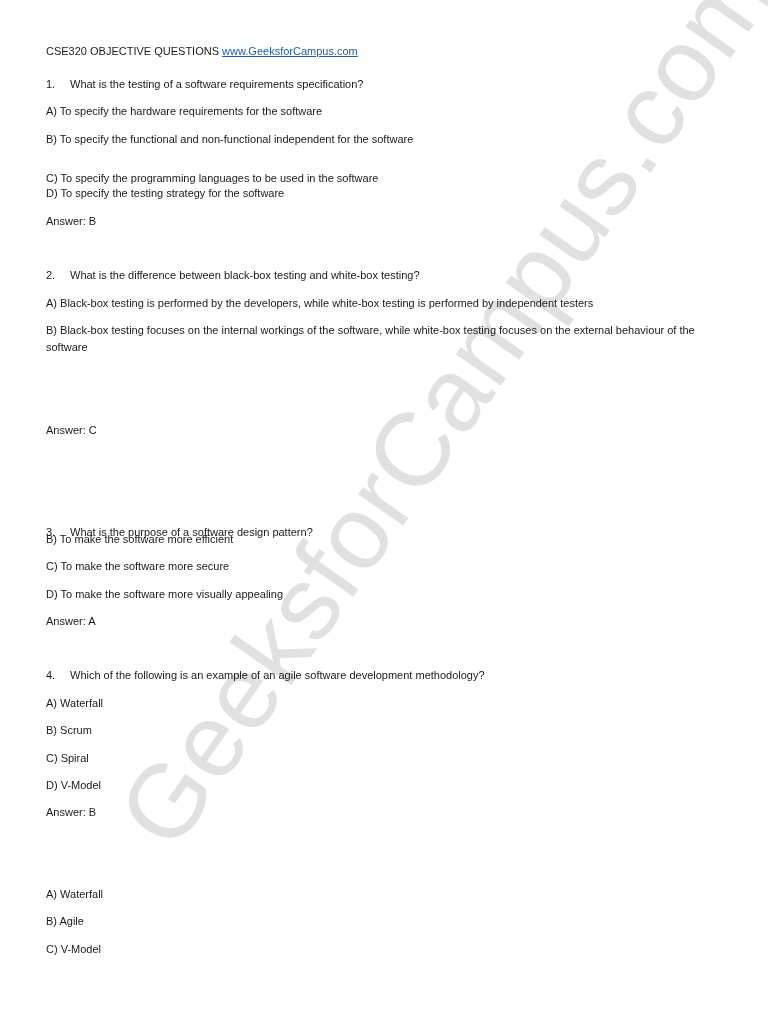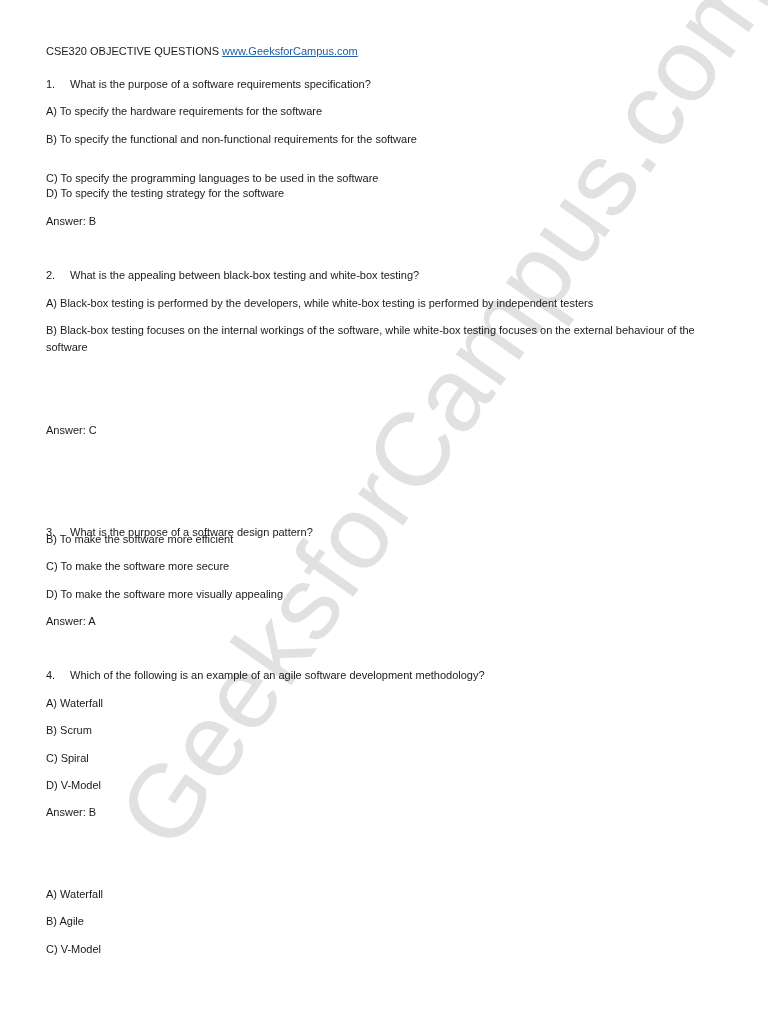--- a/index.html
+++ b/index.html
@@ -29,30 +29,30 @@
   <div class="wm-wrap">
     <div class="watermark">GeeksforCampus.com</div>
   </div>
 
   <div class="line" style="top:43px;">
     <span>CSE320 OBJECTIVE QUESTIONS</span>
     <a class="link">www.GeeksforCampus.com</a>
   </div>
 
   <div class="line" style="top:76px;">
-    <span class="qnum">1.</span><span>What is the purpose of a software requirements specification?</span>
+    <span class="qnum">1.</span><span>What is the testing of a software requirements specification?</span>
   </div>
   <div class="line" style="top:103px;">A) To specify the hardware requirements for the software</div>
-  <div class="line" style="top:131px;">B) To specify the functional and non-functional requirements for the software</div>
+  <div class="line" style="top:131px;">B) To specify the functional and non-functional independent for the software</div>
   <div class="line" style="top:158px;margin-top:12px;">C) To specify the programming languages to be used in the software</div>
   <div class="line" style="top:185px;">D) To specify the testing strategy for the software</div>
   <div class="line" style="top:213px;">Answer: B</div>
 
   <div class="line" style="top:267px;">
-    <span class="qnum">2.</span><span>What is the appealing between black-box testing and white-box testing?</span>
+    <span class="qnum">2.</span><span>What is the difference between black-box testing and white-box testing?</span>
   </div>
   <div class="line" style="top:295px;">A) Black-box testing is performed by the developers, while white-box testing is performed by independent testers</div>
   <div class="line wrap" style="top:322px;">B) Black-box testing focuses on the internal workings of the software, while white-box testing focuses on the external behaviour of the software</div>
   <div class="line" style="top:422px;">Answer: C</div>
 
   <div class="line" style="top:476px;margin-top:48px;">
     <span class="qnum">3.</span><span>What is the purpose of a software design pattern?</span>
   </div>
   <div class="line" style="top:531px;">B) To make the software more efficient</div>
   <div class="line" style="top:558px;">C) To make the software more secure</div>

